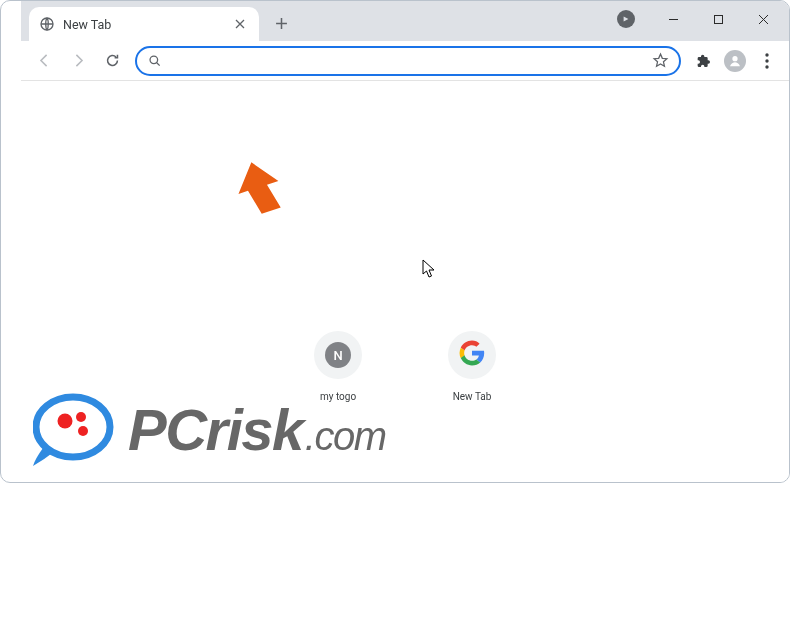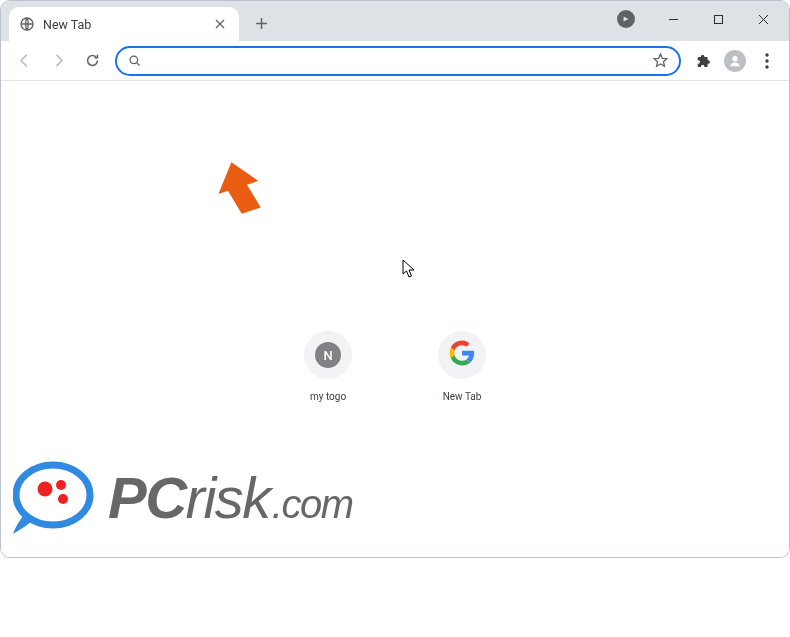--- a/index.html
+++ b/index.html
@@ -6,26 +6,27 @@
   body {
     font-family: "Segoe UI", Roboto, Arial, sans-serif;
     background: #ffffff;
     width: 790px;
     height: 637px;
     overflow: hidden;
     position: relative;
   }
   .window {
     width: 790px;
-    height: 558px;
+    height: 483px;
     background: #fff;
     border: 1px solid #b9c2cc;
     border-radius: 10px;
     overflow: hidden;
     position: relative;
+    padding-left: 20px;
   }
 
   
   .tabstrip {
     height: 40px;
     background: #dee1e6;
     display: flex;
     align-items: flex-end;
     padding-left: 8px;
     position: relative;
@@ -232,21 +233,21 @@
     left: 209px; top: 78px;
     width: 60px; height: 60px;
     pointer-events: none;
   }
   .pointer-annot svg { width: 60px; height: 60px; }
 
   
   .watermark {
     position: absolute;
     left: 12px;
-    bottom: 17px;
+    bottom: 10px;
     display: flex;
     align-items: center;
     height: 86px;
     gap: 8px;
     pointer-events: none;
   }
   .wm-bubble {
     position: relative;
     width: 87px; height: 73px;
   }
@@ -412,19 +413,19 @@
         <svg viewBox="0 0 87 73">
           <ellipse cx="40" cy="34" rx="37" ry="30" fill="none" stroke="#2f8ae0" stroke-width="7"></ellipse>
           <path d="M10 55 Q2 66 0 73 Q12 66 22 58" fill="#2f8ae0"></path>
           <circle cx="32" cy="28" r="7.5" fill="#e22"></circle>
           <circle cx="48" cy="24" r="5" fill="#e22"></circle>
           <circle cx="50" cy="38" r="5" fill="#e22"></circle>
         </svg>
       </div>
       <div class="wm-text">
         <span class="pc">PC</span>
-          <span class="pc" style="font-weight:400">risk</span>
+          <span class="pc" style="font-weight:700">risk</span>
           <span class="domain">.com</span>
       </div>
     </div>
 
   </div>
 </div>
 
 </body></html>

